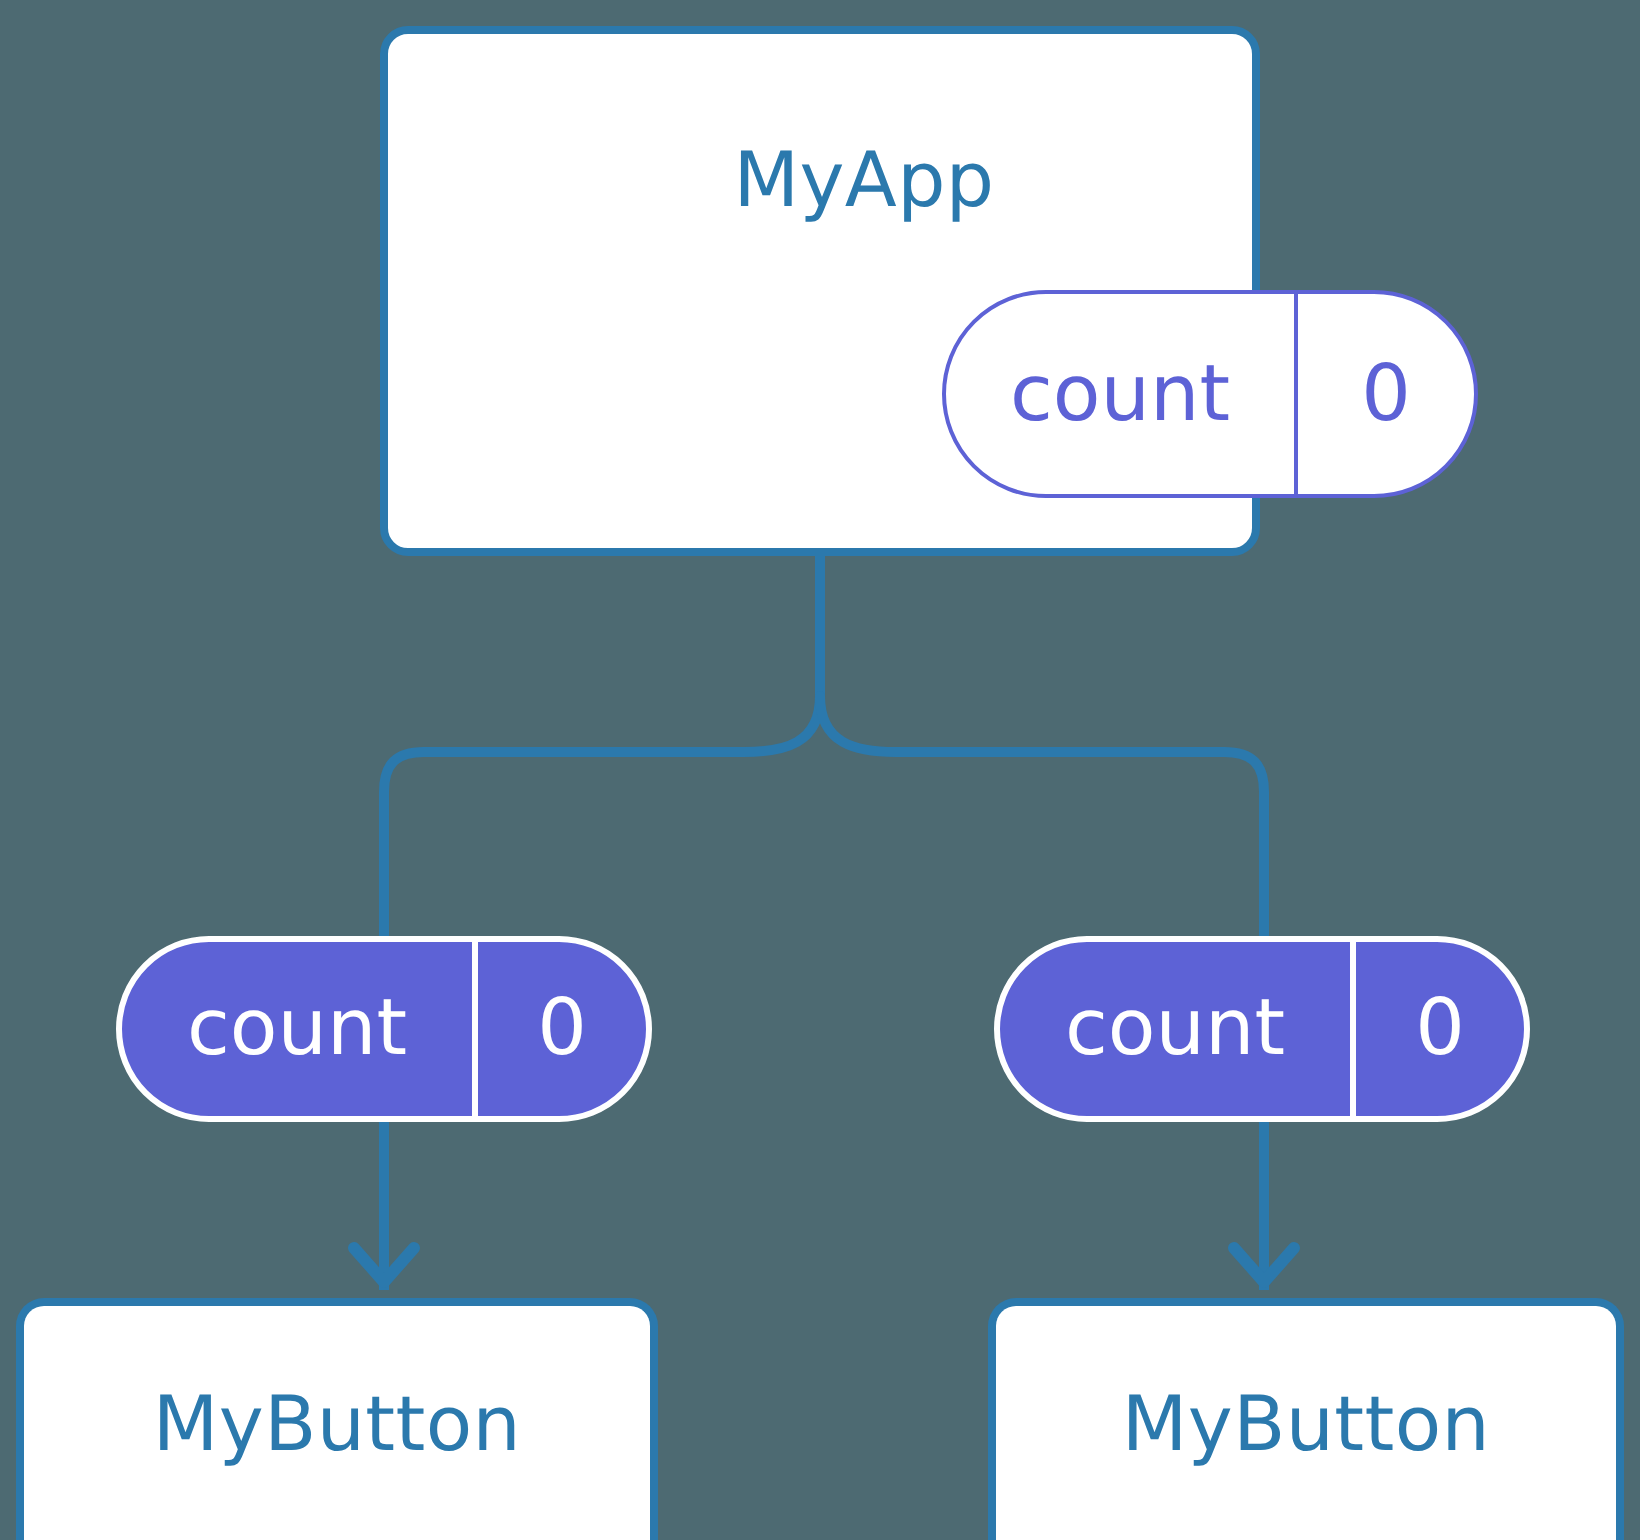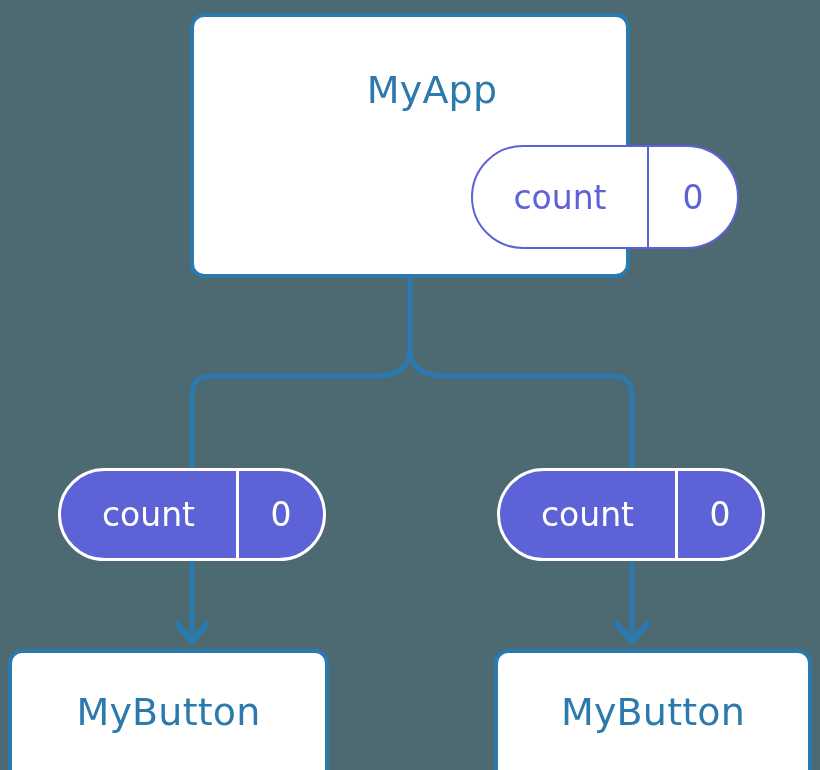--- a/index.html
+++ b/index.html
@@ -87,21 +87,21 @@
     align-items: stretch;
     border-radius: 999px;
     box-sizing: border-box;
     overflow: hidden;
   }
   .pill-key,
   .pill-val {
     display: flex;
     align-items: center;
     justify-content: center;
-    font-size: 33px;
+    font-size: 39px;
     line-height: 1;
     box-sizing: border-box;
     white-space: nowrap;
   }
 
   
   .state-pill.outlined {
     border: 2px solid #5d62d6;
     background: #ffffff;
   }

